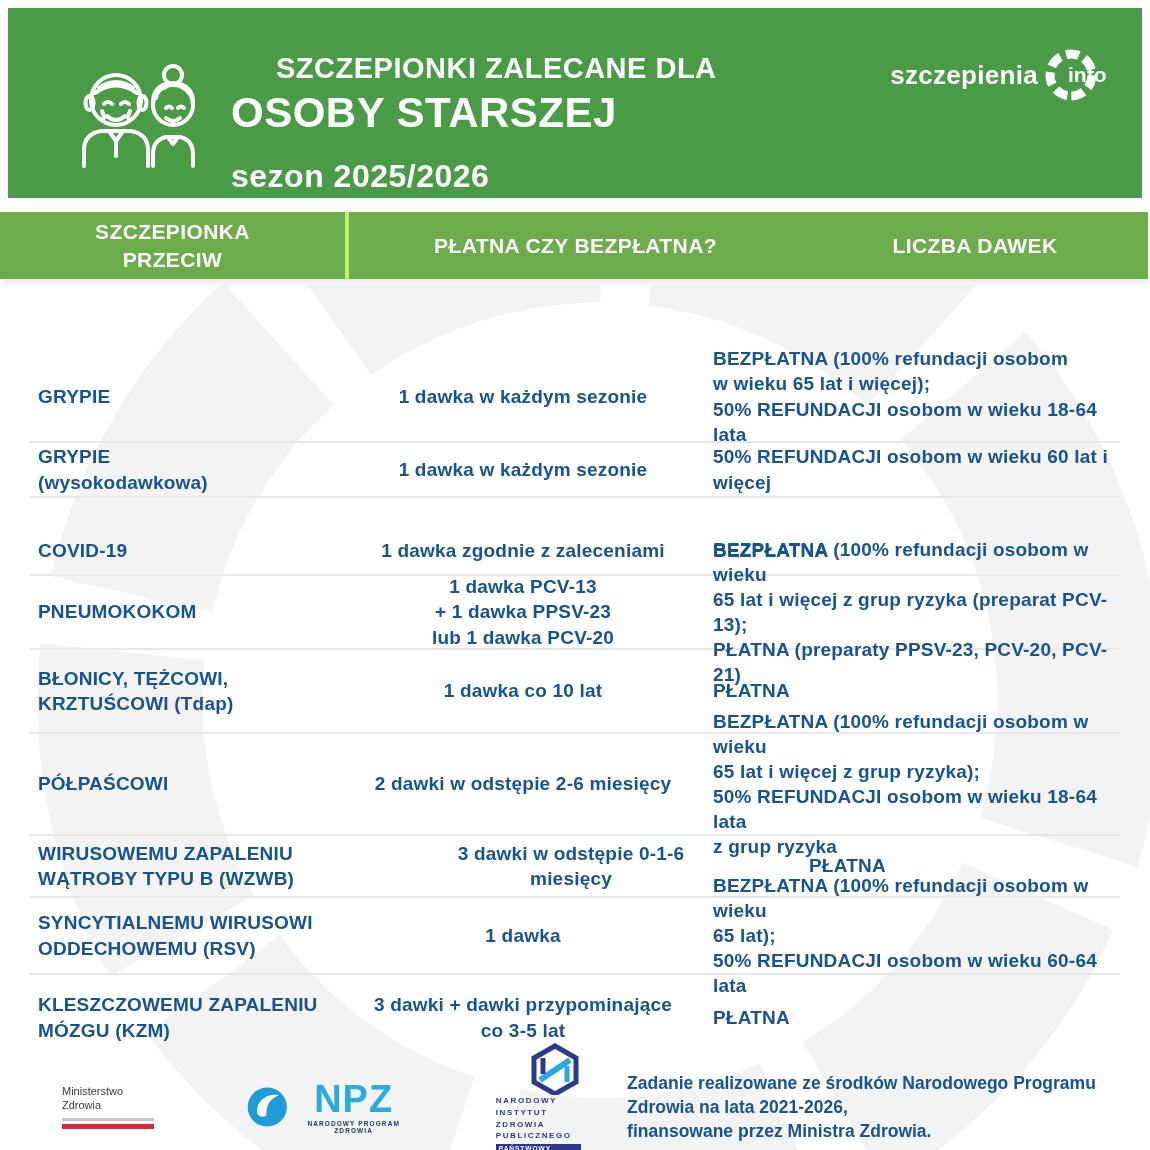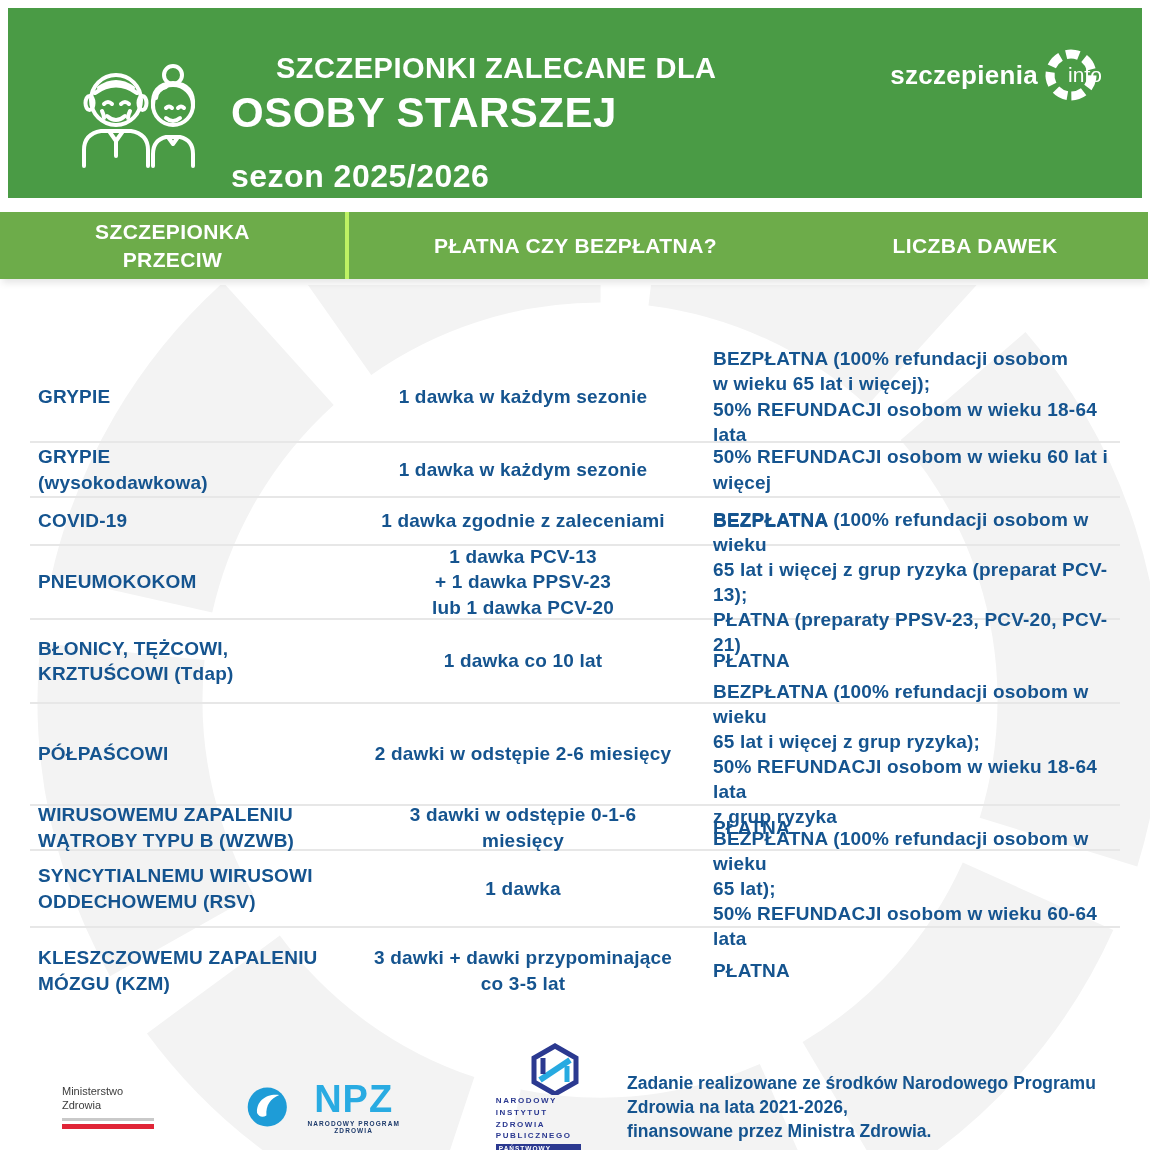--- a/index.html
+++ b/index.html
@@ -14,40 +14,40 @@
   .banner { position:absolute; top:8px; left:8px; right:8px; height:190px;
             background:#4a9b45; z-index:2; }
   .couple-icon { position:absolute; left:60px; top:50px; }
   .titles { position:absolute; left:223px; top:44px; color:#ffffff; }
   .title-1 { font-size:29px; font-weight:700; letter-spacing:.5px; line-height:1.15;margin-left:45px; }
   .title-2 { font-size:42px; font-weight:800; letter-spacing:.5px; line-height:1.15; margin-top:4px; }
   .title-3 { font-size:32px; font-weight:700; letter-spacing:.5px; line-height:1.15; margin-top:20px; }
   .brand { position:absolute; right:42px; top:38px; display:flex; align-items:center; color:#fff; }
   .brand-word { font-size:26px; font-weight:700; letter-spacing:.3px; margin-right:4px; }
   .brand-ring { position:relative; width:58px; height:58px; }
-  .brand-info { position:absolute; left:26px; top:17px; font-size:21px; font-weight:400; color:#fff; }
+  .brand-info { position:absolute; left:26px; top:17px; font-size:21px; font-weight:700; color:#fff; }
 
   
   .thead { position:absolute; top:212px; left:0; right:0; height:67px; z-index:2;
            background:#6dac4a; display:flex; color:#ffffff;
            box-shadow:0 6px 7px -2px rgba(0,0,0,.10); }
   .thead .hcell { display:flex; align-items:center; justify-content:center;
                   font-size:21px; font-weight:700; letter-spacing:.4px; text-align:center;
                   white-space:pre-line; line-height:1.3; }
   .h1 { width:349px; border-right:4px solid #bef264; }
   .h2 { width:348px; border-right:2px solid #ffffff; }
   .h3 { flex:1; }
 
   
   .tbody { position:absolute; top:279px; left:0; right:0; z-index:1; }
   .tspacer { height:73px; }
   .row { display:flex; align-items:center; margin:0 30px; border-bottom:2px solid #e7e7e7; }
   .row.last { border-bottom:none; }
-  .r1{height:91px;} .r2{height:55px;} .r3{height:48px;} .r4{height:74px;} .r5{height:84px;}
-  .r6{height:102px;} .r7{height:45px;} .r8{height:77px;} .r9{height:85px;}
+  .r1{height:91px;} .r2{height:55px;} .r3{height:48px;margin-top:30px;} .r4{height:74px;} .r5{height:84px;}
+  .r6{height:102px;} .r7{height:62px;gap:48px;} .r8{height:77px;} .r9{height:85px;}
   .c1 { width:319px; padding-left:8px; }
   .c2 { width:348px; text-align:center; }
   .c3 { flex:1; padding-left:16px; }
   .cell { color:#15548f; font-size:19px; font-weight:700; line-height:1.32;
           letter-spacing:.2px; white-space:pre-line; }
 
   
   .footer { position:absolute; left:0; right:0; top:1072px; height:70px; z-index:2;
             display:flex; align-items:center; }
   .ministry { margin-left:62px; width:100px; }

